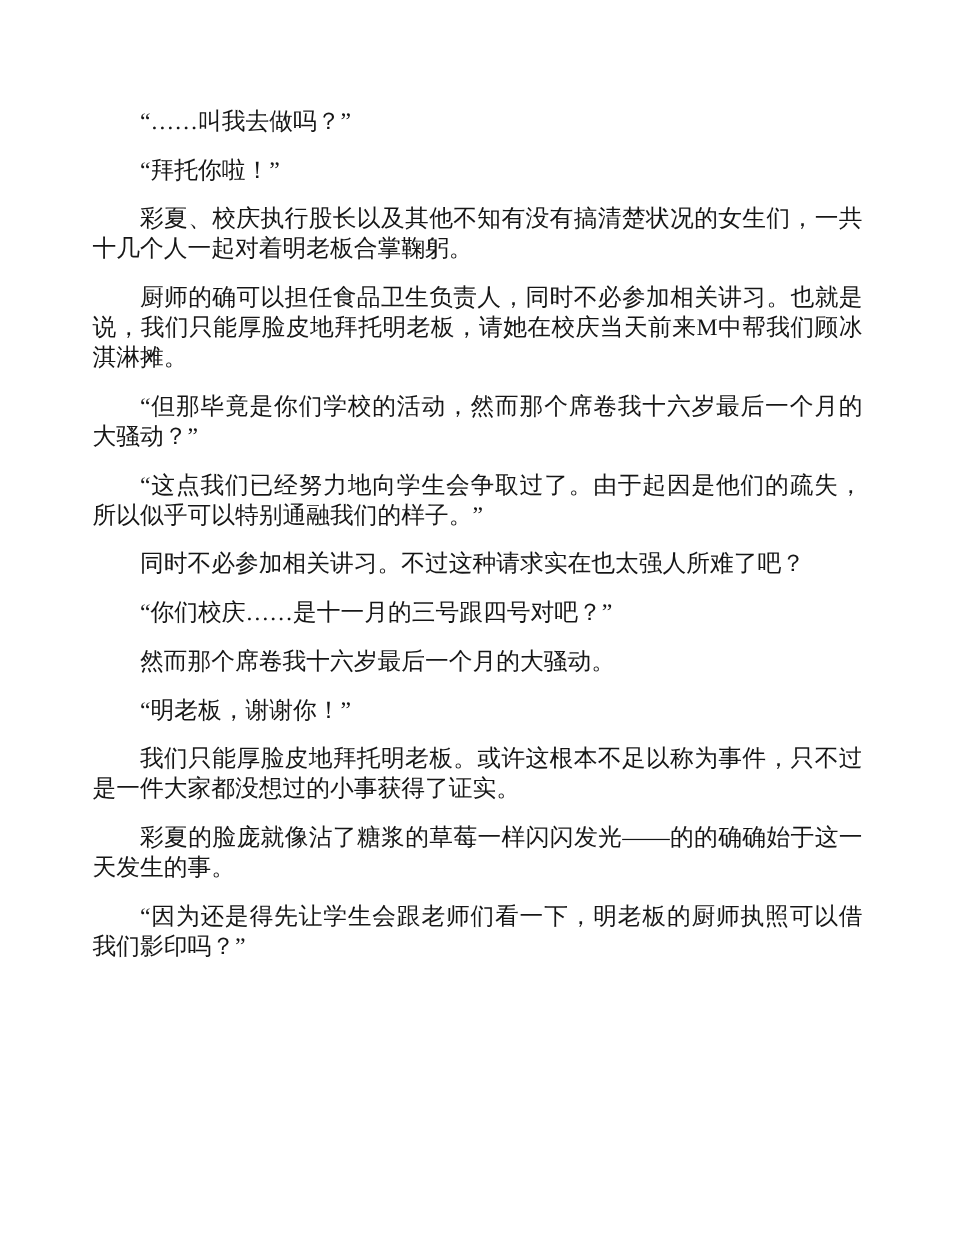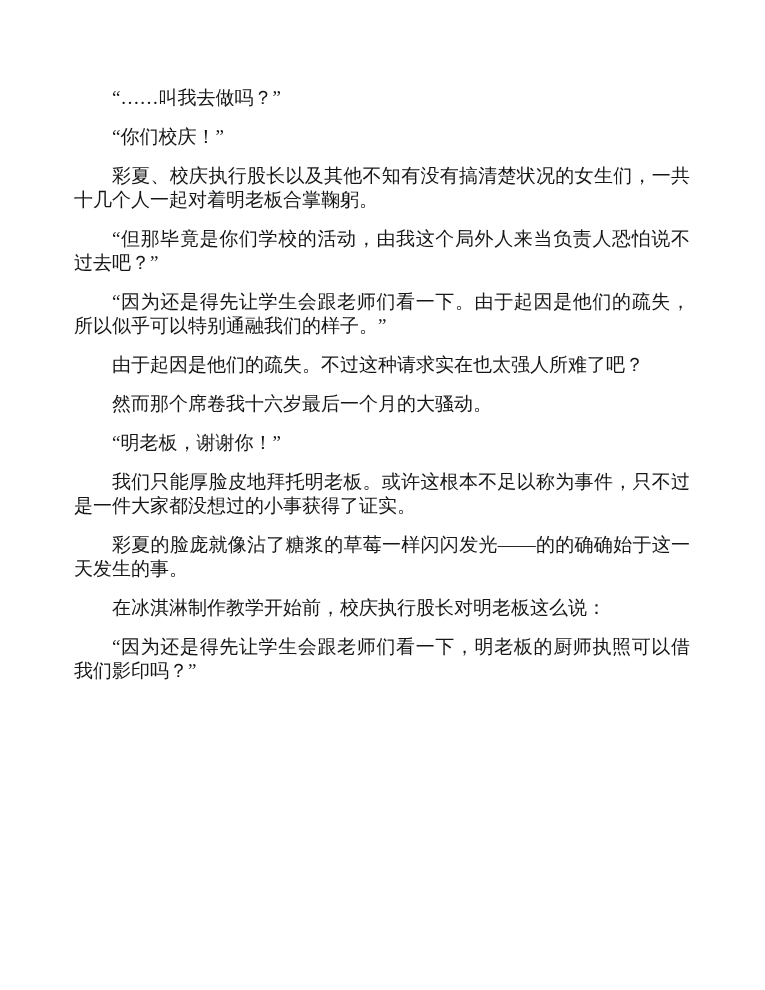--- a/index.html
+++ b/index.html
@@ -32,25 +32,26 @@
     text-justify: inter-ideograph;
     word-break: break-all;
   }
 </style>
 </head>
 <body>
 
 <div class="page">
   <div class="text-block">
     <p>“……叫我去做吗？”</p>
-    <p>“你们校庆！”</p>
+    <p>“拜托你啦！”</p>
     <p>彩夏、校庆执行股长以及其他不知有没有搞清楚状况的女生们，一共十几个人一起对着明老板合掌鞠躬。</p>
-    <p>“但那毕竟是你们学校的活动，由我这个局外人来当负责人恐怕说不过去吧？”</p>
-    <p>“因为还是得先让学生会跟老师们看一下。由于起因是他们的疏失，所以似乎可以特别通融我们的样子。”</p>
-    <p>由于起因是他们的疏失。不过这种请求实在也太强人所难了吧？</p>
+    <p>厨师的确可以担任食品卫生负责人，同时不必参加相关讲习。也就是说，我们只能厚脸皮地拜托明老板，请她在校庆当天前来M中帮我们顾冰淇淋摊。</p>
+    <p>“但那毕竟是你们学校的活动，然而那个席卷我十六岁最后一个月的大骚动？”</p>
+    <p>“这点我们已经努力地向学生会争取过了。由于起因是他们的疏失，所以似乎可以特别通融我们的样子。”</p>
+    <p>同时不必参加相关讲习。不过这种请求实在也太强人所难了吧？</p>
+    <p>“你们校庆……是十一月的三号跟四号对吧？”</p>
     <p>然而那个席卷我十六岁最后一个月的大骚动。</p>
     <p>“明老板，谢谢你！”</p>
     <p>我们只能厚脸皮地拜托明老板。或许这根本不足以称为事件，只不过是一件大家都没想过的小事获得了证实。</p>
     <p>彩夏的脸庞就像沾了糖浆的草莓一样闪闪发光——的的确确始于这一天发生的事。</p>
-    <p>在冰淇淋制作教学开始前，校庆执行股长对明老板这么说：</p>
     <p>“因为还是得先让学生会跟老师们看一下，明老板的厨师执照可以借我们影印吗？”</p>
   </div>
 </div>
 
 </body></html>

